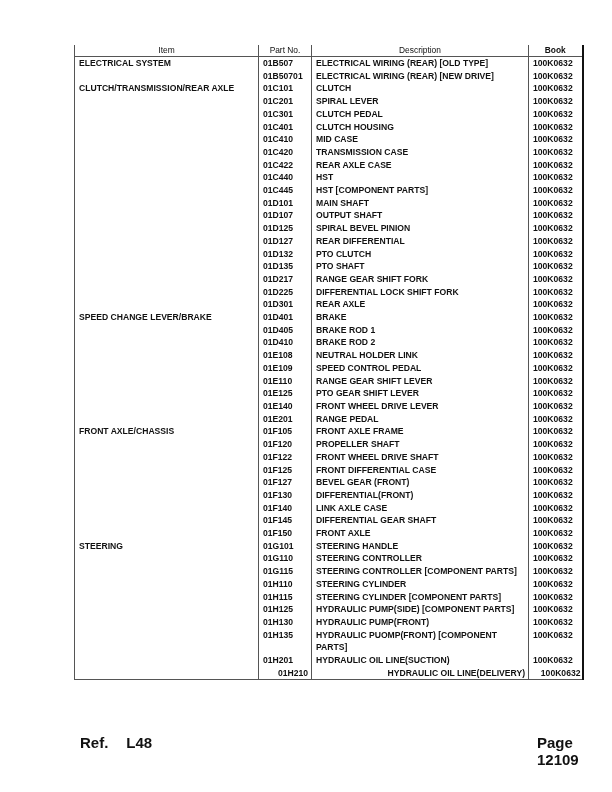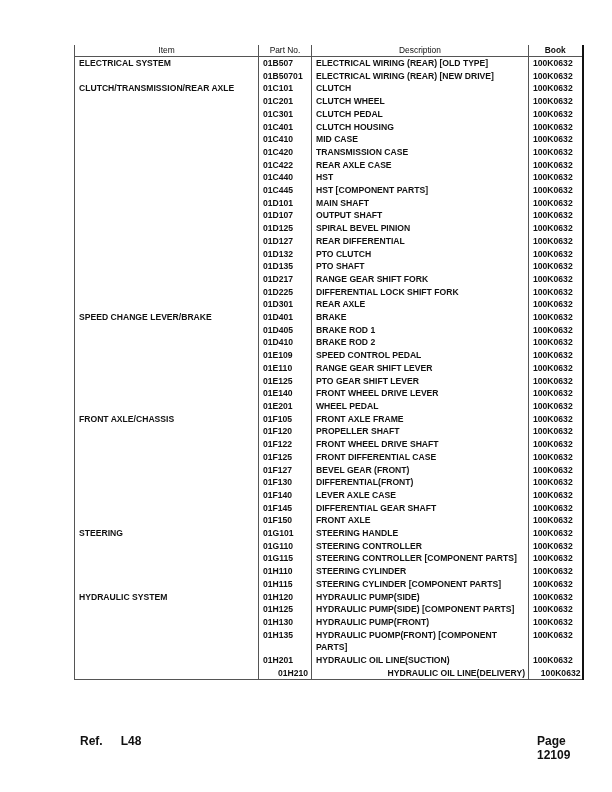--- a/index.html
+++ b/index.html
@@ -22,21 +22,21 @@
   }
   table.parts td {
     font-weight: bold; vertical-align: top; padding: 0 3px 0 4px;
     white-space: normal; word-wrap: break-word;
   }
   table.parts th, table.parts td { border-left: 1px solid #555; }
   table.parts th:last-child, table.parts td:last-child { border-right: 2px solid #111; font-weight: bold; }
   table.parts td.item { padding-left: 4px; }
   table.parts td.book { padding-right: 1px; }
   table.parts tr:last-child td { border-bottom: 1px solid #555; text-align: right; }
-  .footer { position: absolute; top: 734px; font-weight: bold; font-size: 12px; }
+  .footer { position: absolute; top: 734px; font-weight: bold; font-size: 15px; }
   .footer.left { left: 80px; }
   .footer.right { left: 497px; padding-left: 40px; }
   .footer .gap { display: inline-block; width: 18px; }
   .footer .gap2 { display: inline-block; width: 14px; }
 </style>
 </head>
 <body>
 
 <div class="page">
   <table class="parts">
@@ -69,21 +69,21 @@
         </tr>
         <tr>
           <td class="item">CLUTCH/TRANSMISSION/REAR AXLE</td>
           <td class="">01C101</td>
           <td class="">CLUTCH</td>
           <td class="book">100K0632</td>
         </tr>
         <tr>
           <td class="item"></td>
           <td class="">01C201</td>
-          <td class="">CLUTCH WHEEL</td>
+          <td class="">SPIRAL LEVER</td>
           <td class="book">100K0632</td>
         </tr>
         <tr>
           <td class="item"></td>
           <td class="">01C301</td>
           <td class="">CLUTCH PEDAL</td>
           <td class="book">100K0632</td>
         </tr>
         <tr>
           <td class="item"></td>
@@ -188,20 +188,26 @@
           <td class="book">100K0632</td>
         </tr>
         <tr>
           <td class="item"></td>
           <td class="">01D410</td>
           <td class="">BRAKE ROD 2</td>
           <td class="book">100K0632</td>
         </tr>
         <tr>
           <td class="item"></td>
+          <td class="">01E108</td>
+          <td class="">NEUTRAL HOLDER LINK</td>
+          <td class="book">100K0632</td>
+        </tr>
+        <tr>
+          <td class="item"></td>
           <td class="">01E109</td>
           <td class="">SPEED CONTROL PEDAL</td>
           <td class="book">100K0632</td>
         </tr>
         <tr>
           <td class="item"></td>
           <td class="">01E110</td>
           <td class="">RANGE GEAR SHIFT LEVER</td>
           <td class="book">100K0632</td>
         </tr>
@@ -213,21 +219,21 @@
         </tr>
         <tr>
           <td class="item"></td>
           <td class="">01E140</td>
           <td class="">FRONT WHEEL DRIVE LEVER</td>
           <td class="book">100K0632</td>
         </tr>
         <tr>
           <td class="item"></td>
           <td class="">01E201</td>
-          <td class="">WHEEL PEDAL</td>
+          <td class="">RANGE PEDAL</td>
           <td class="book">100K0632</td>
         </tr>
         <tr>
           <td class="item">FRONT AXLE/CHASSIS</td>
           <td class="">01F105</td>
           <td class="">FRONT AXLE FRAME</td>
           <td class="book">100K0632</td>
         </tr>
         <tr>
           <td class="item"></td>
@@ -255,21 +261,21 @@
         </tr>
         <tr>
           <td class="item"></td>
           <td class="">01F130</td>
           <td class="">DIFFERENTIAL(FRONT)</td>
           <td class="book">100K0632</td>
         </tr>
         <tr>
           <td class="item"></td>
           <td class="">01F140</td>
-          <td class="">LEVER AXLE CASE</td>
+          <td class="">LINK AXLE CASE</td>
           <td class="book">100K0632</td>
         </tr>
         <tr>
           <td class="item"></td>
           <td class="">01F145</td>
           <td class="">DIFFERENTIAL GEAR SHAFT</td>
           <td class="book">100K0632</td>
         </tr>
         <tr>
           <td class="item"></td>
@@ -298,26 +304,20 @@
         <tr>
           <td class="item"></td>
           <td class="">01H110</td>
           <td class="">STEERING CYLINDER</td>
           <td class="book">100K0632</td>
         </tr>
         <tr>
           <td class="item"></td>
           <td class="">01H115</td>
           <td class="">STEERING CYLINDER [COMPONENT PARTS]</td>
-          <td class="book">100K0632</td>
-        </tr>
-        <tr>
-          <td class="item">HYDRAULIC SYSTEM</td>
-          <td class="">01H120</td>
-          <td class="">HYDRAULIC PUMP(SIDE)</td>
           <td class="book">100K0632</td>
         </tr>
         <tr>
           <td class="item"></td>
           <td class="">01H125</td>
           <td class="">HYDRAULIC PUMP(SIDE) [COMPONENT PARTS]</td>
           <td class="book">100K0632</td>
         </tr>
         <tr>
           <td class="item"></td>

